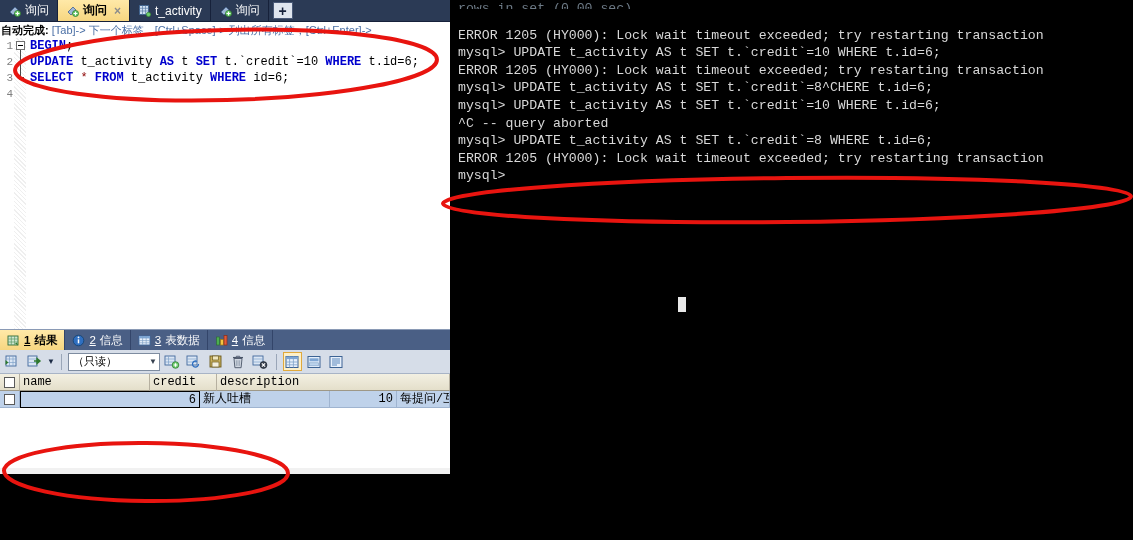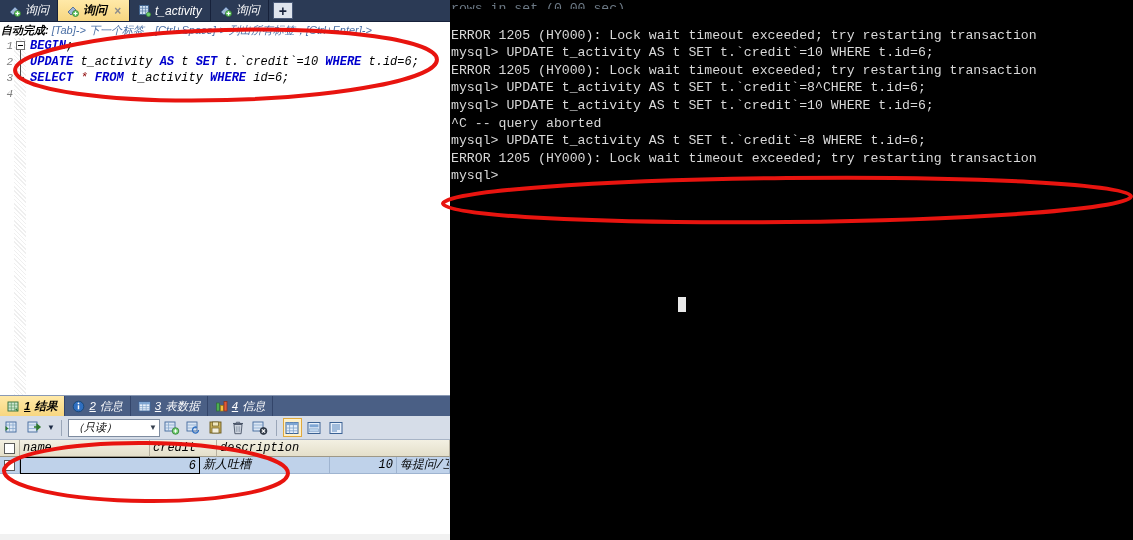--- a/index.html
+++ b/index.html
@@ -8,24 +8,23 @@
     width: 1133px; height: 540px;
     overflow: hidden;
     background: #000;
     font-family: "Liberation Sans", sans-serif;
   }
   #root { position: relative; width: 1133px; height: 540px; }
 
   
   #left {
     position: absolute; left: 0; top: 0;
-    width: 450px; height: 540px;
+    width: 450px; height: 474px;
     background: #ffffff;
     overflow: hidden;
-    font-style: italic;
   }
 
   
   .tabbar {
     height: 22px;
     background: #2b3a55;
     display: flex;
     align-items: stretch;
     border-bottom: 1px solid #16213a;
   }
@@ -187,21 +186,21 @@
   
   #term {
     position: absolute; left: 450px; top: 0;
     width: 683px; height: 540px;
     background: #000000;
     color: #d8d8d8;
     font-family: "Liberation Mono", monospace;
     font-size: 13.2px;
     line-height: 17.6px;
     overflow: hidden;
-    padding-left: 1px;
+    padding-left: 8px;
   }
   #term .tl { white-space: pre; }
   #term .clip { color: #6d7a86; }
   .cursor-block {
     position: absolute; left: 228px; top: 297px;
     width: 8px; height: 15px; background: #e8e8e8;
   }
 
   
   .ann { position: absolute; pointer-events: none; }

